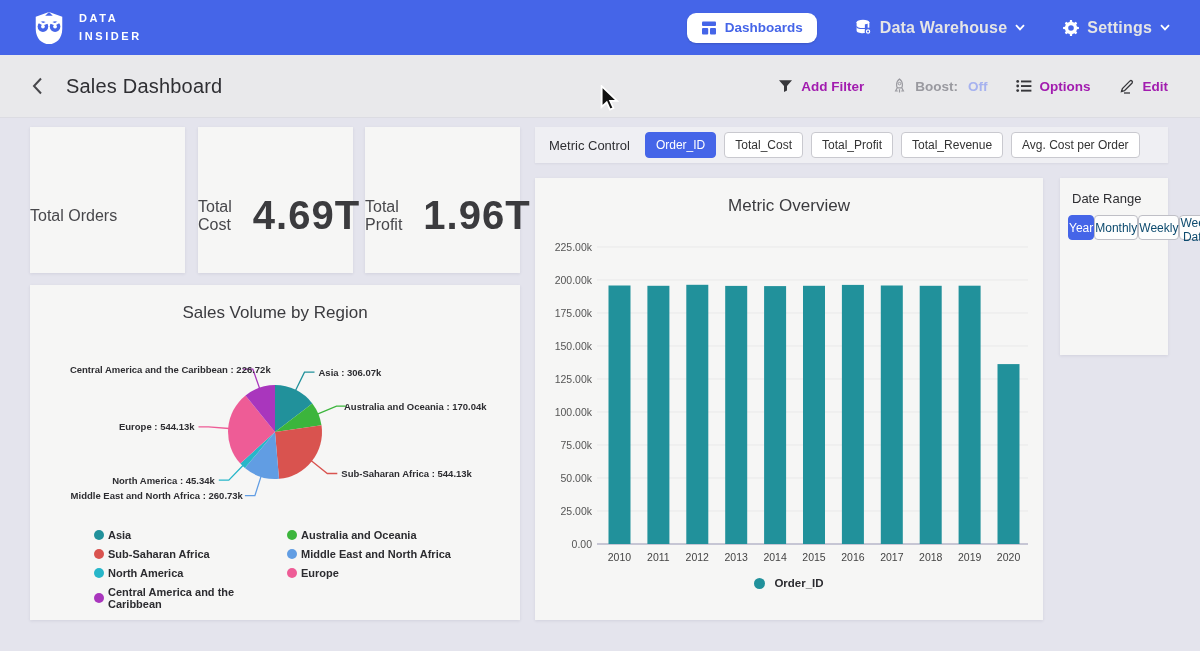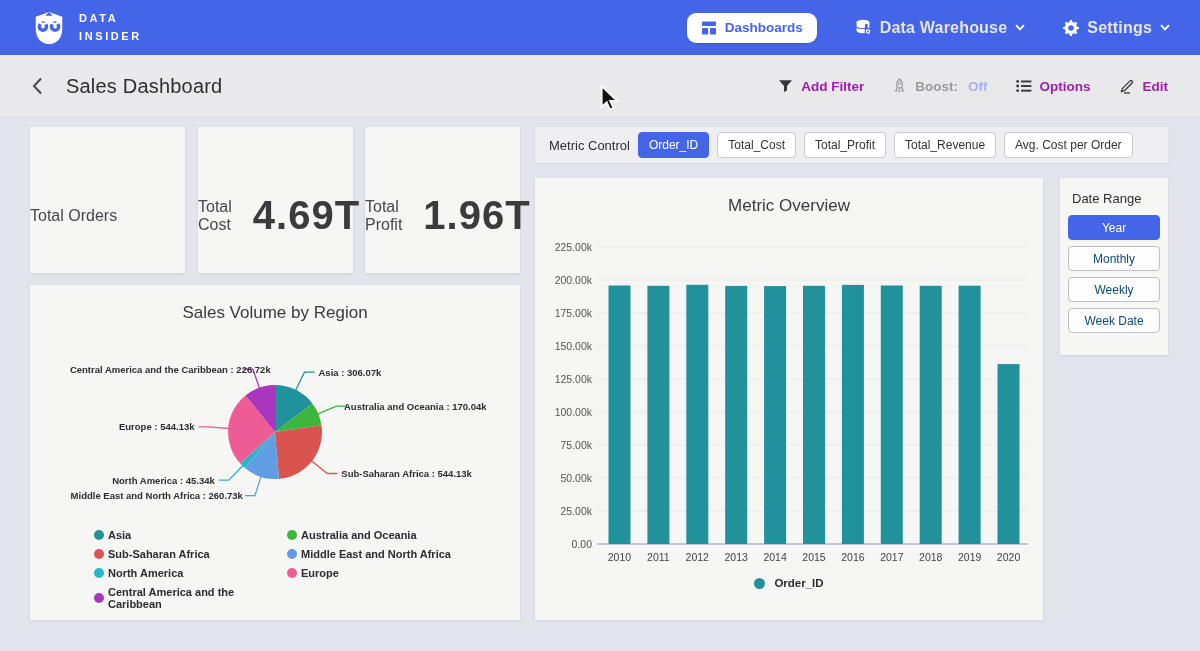--- a/index.html
+++ b/index.html
@@ -25,41 +25,41 @@
   .boost-off{color:#a6b2ef;margin-left:2px}
 
   
   .card{position:absolute;background:#f6f6f5;box-shadow:0 1px 3px rgba(60,60,90,.10)}
   .kpi{width:155px;height:146px;top:127px;display:flex;flex-direction:row;align-items:center;padding-top:31px;gap:21px}
   .kpi-label{font-size:16px;color:#47474b}
   .kpi-value{font-size:40px;font-weight:bold;color:#3b3b3e;letter-spacing:1px}
 
   
   .metric-bar{position:absolute;left:535px;top:127px;width:633px;height:36px;background:#efeff3;display:flex;align-items:center;padding-left:14px;gap:8px;box-shadow:0 1px 2px rgba(60,60,90,.07)}
-  .metric-bar-label{font-size:13px;color:#2e2e32;}
+  .metric-bar-label{font-size:13px;color:#2e2e32;margin-right:7px}
   .pill-btn{height:26px;padding:0 10px;font-size:12px;color:#333;background:#fff;border:1px solid #c9c9cf;border-radius:4px;display:flex;align-items:center;cursor:pointer;font-family:"Liberation Sans",sans-serif}
   .pill-btn.selected{background:#4565e8;border-color:#4565e8;color:#fff}
 
   
   .pie-card{left:30px;top:285px;width:490px;height:335px}
   .chart-title{position:absolute;top:18px;left:0;width:100%;text-align:center;font-size:17px;color:#3b3b3f}
   .pie-label{font-size:9.5px;font-weight:bold;fill:#2d2d31}
   .pie-legend{position:absolute;left:64px;top:244px;display:grid;grid-template-columns:193px 200px;row-gap:7px}
   .legend-item{display:flex;align-items:center;gap:4px;font-size:11px;font-weight:bold;color:#2c2c30}
   .legend-item .dot{width:10px;height:10px;border-radius:50%;flex:none}
 
   
   .bar-card{left:535px;top:178px;width:508px;height:442px}
   .bar-legend{position:absolute;top:399px;left:0;width:100%;display:flex;justify-content:center;align-items:center;gap:9px;font-size:11.5px;font-weight:bold;color:#2c2c30}
   .bar-legend .dot{width:11px;height:11px;border-radius:50%}
 
   
   .date-card{left:1060px;top:178px;width:108px;height:177px;padding:13px 8px}
   .date-label{font-size:13px;color:#2e2e32;margin-bottom:9px;padding-left:4px}
-  .date-btns{display:flex;flex-direction:column;gap:6px}
+  .date-btns{display:flex;flex-direction:row;gap:0}
   .date-btn{height:25px;width:92px;margin:0 auto;font-size:12px;color:#0c4a6e;background:#fdfdfd;border:1px solid #bfbfc6;border-radius:4px;cursor:pointer;font-family:"Liberation Sans",sans-serif}
   .date-btn.selected{background:#4565e8;border-color:#4565e8;color:#fff}
 
   .cursor{position:absolute;left:600px;top:85px;z-index:20;pointer-events:none}
   svg text{font-family:"Liberation Sans",sans-serif}
 </style>
 </head>
 <body>
 
 <div class="topbar">

